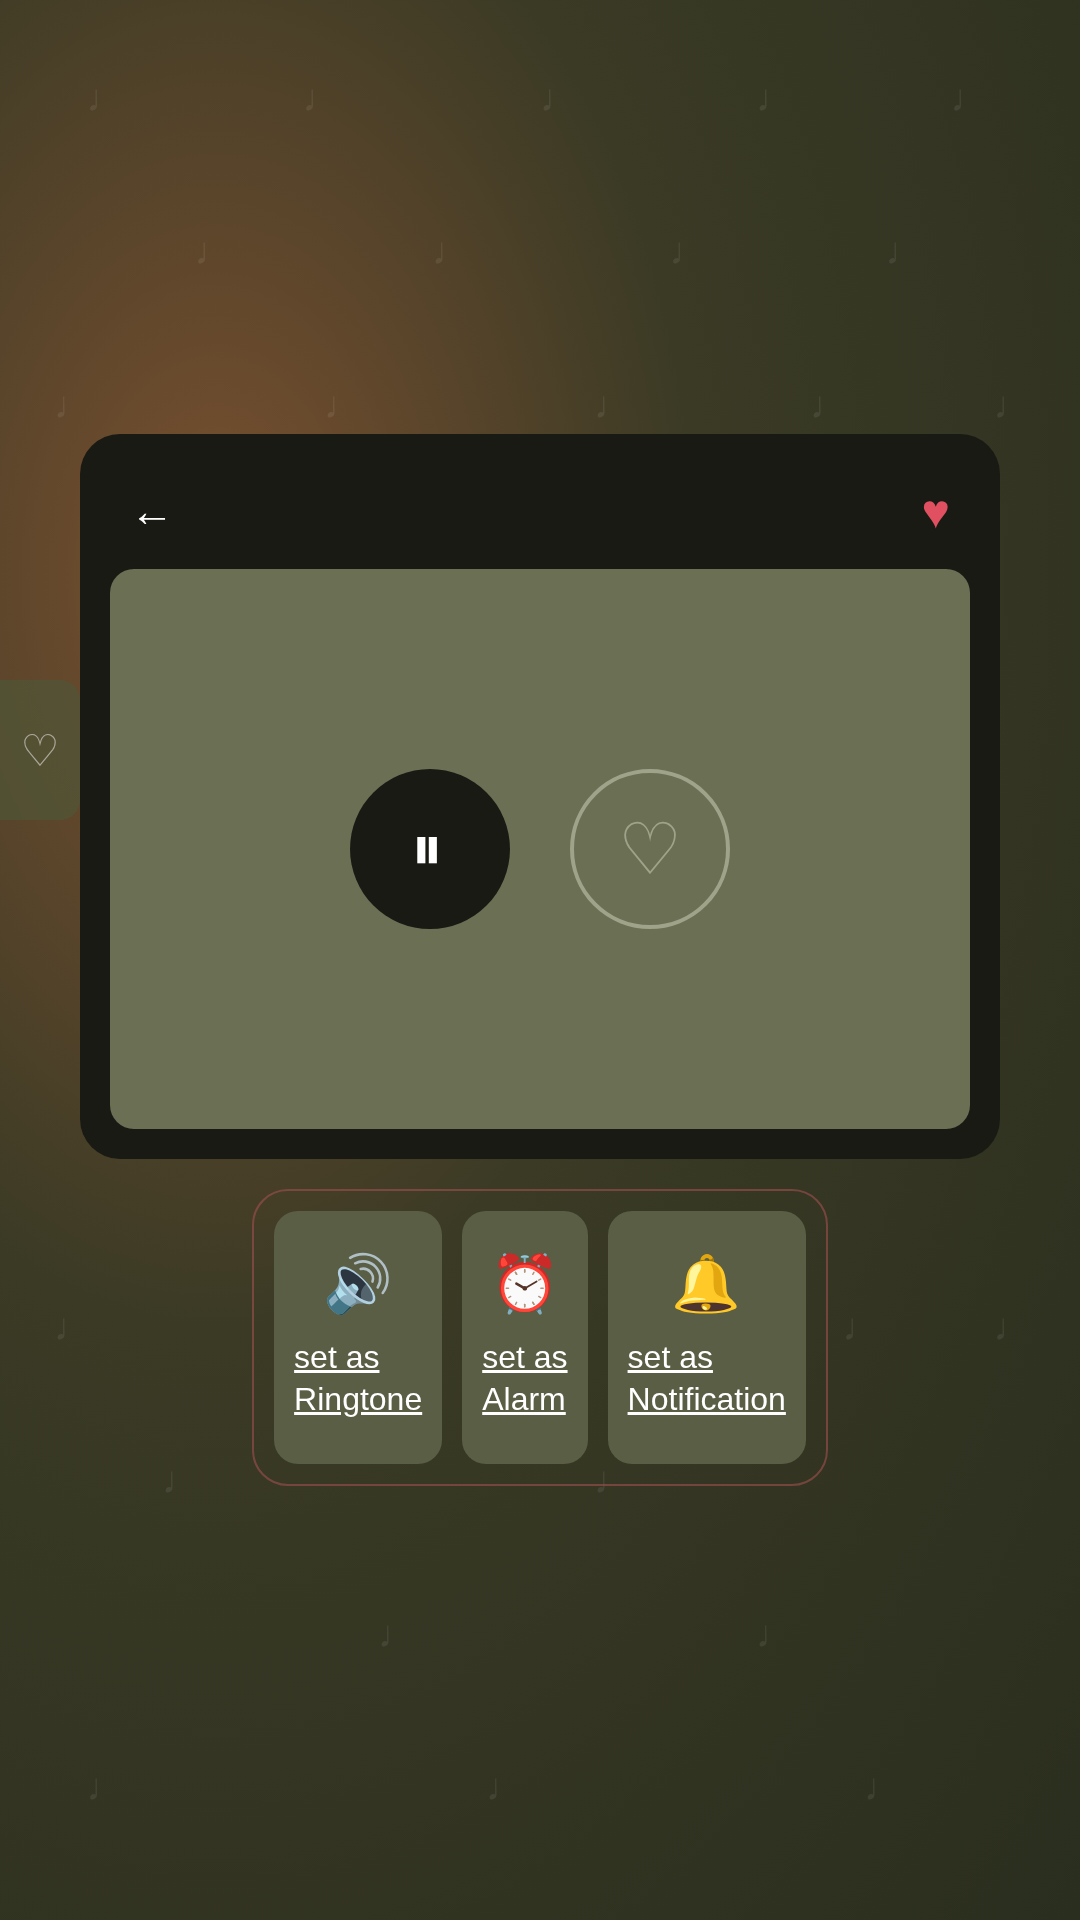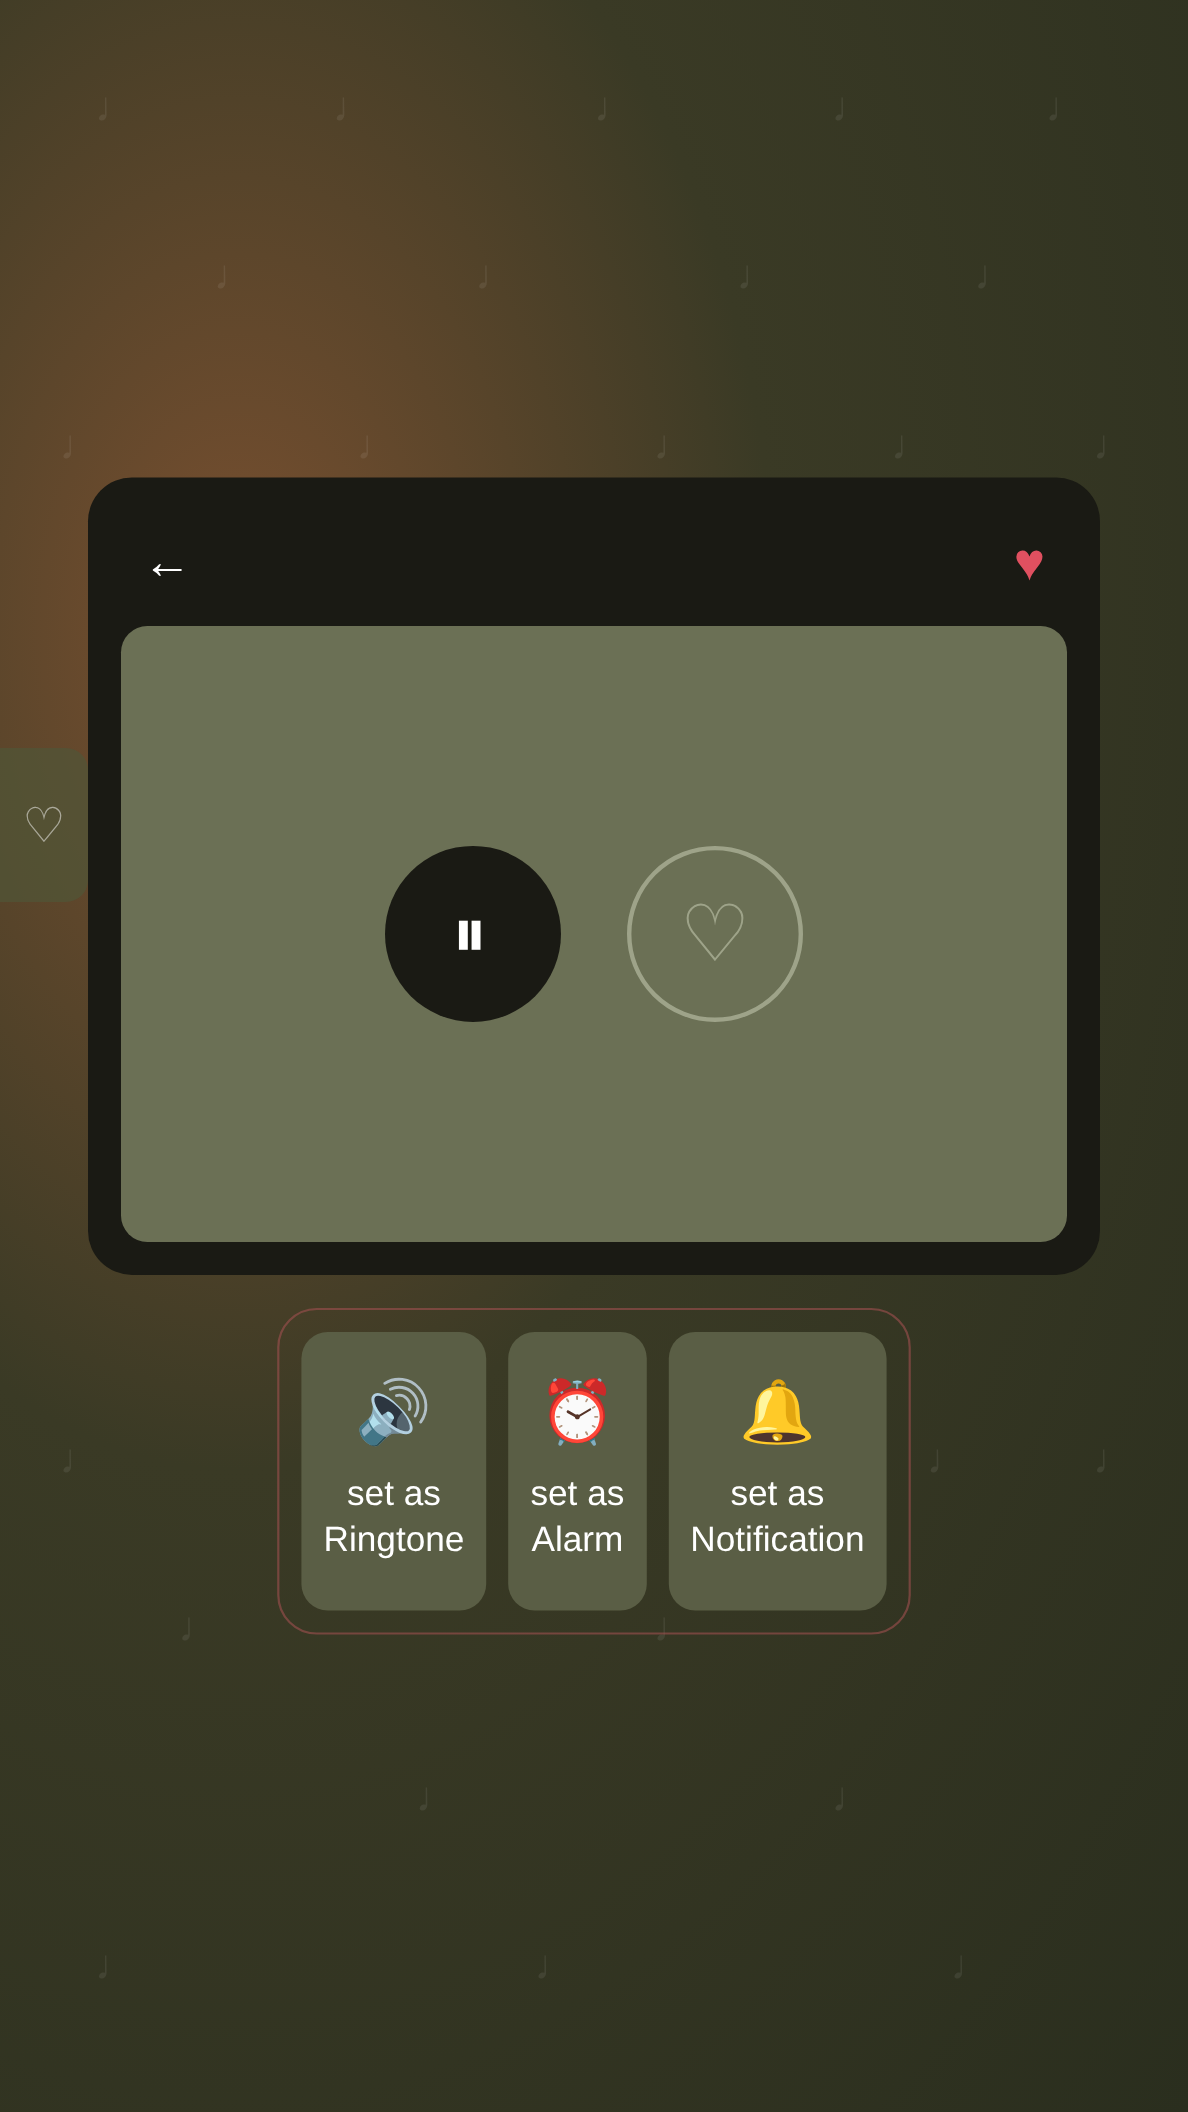--- a/index.html
+++ b/index.html
@@ -168,22 +168,23 @@
 
     .action-icon {
       font-size: 56px;
       color: #ffffff;
     }
 
     .action-label {
       color: #ffffff;
       font-size: 32px;
       font-weight: 400;
-      text-align: center;
+      text-align: left;
       line-height: 1.3;
+      text-decoration: underline;
     }
   </style>
 </head>
 <body>
 
 <div class="bg"></div>
 
 <div class="music-notes" id="notes-container">
     <span class="music-note" style="top: 4%; left: 8%;">♩</span>
     <span class="music-note" style="top: 4%; left: 28%;">♩</span>

